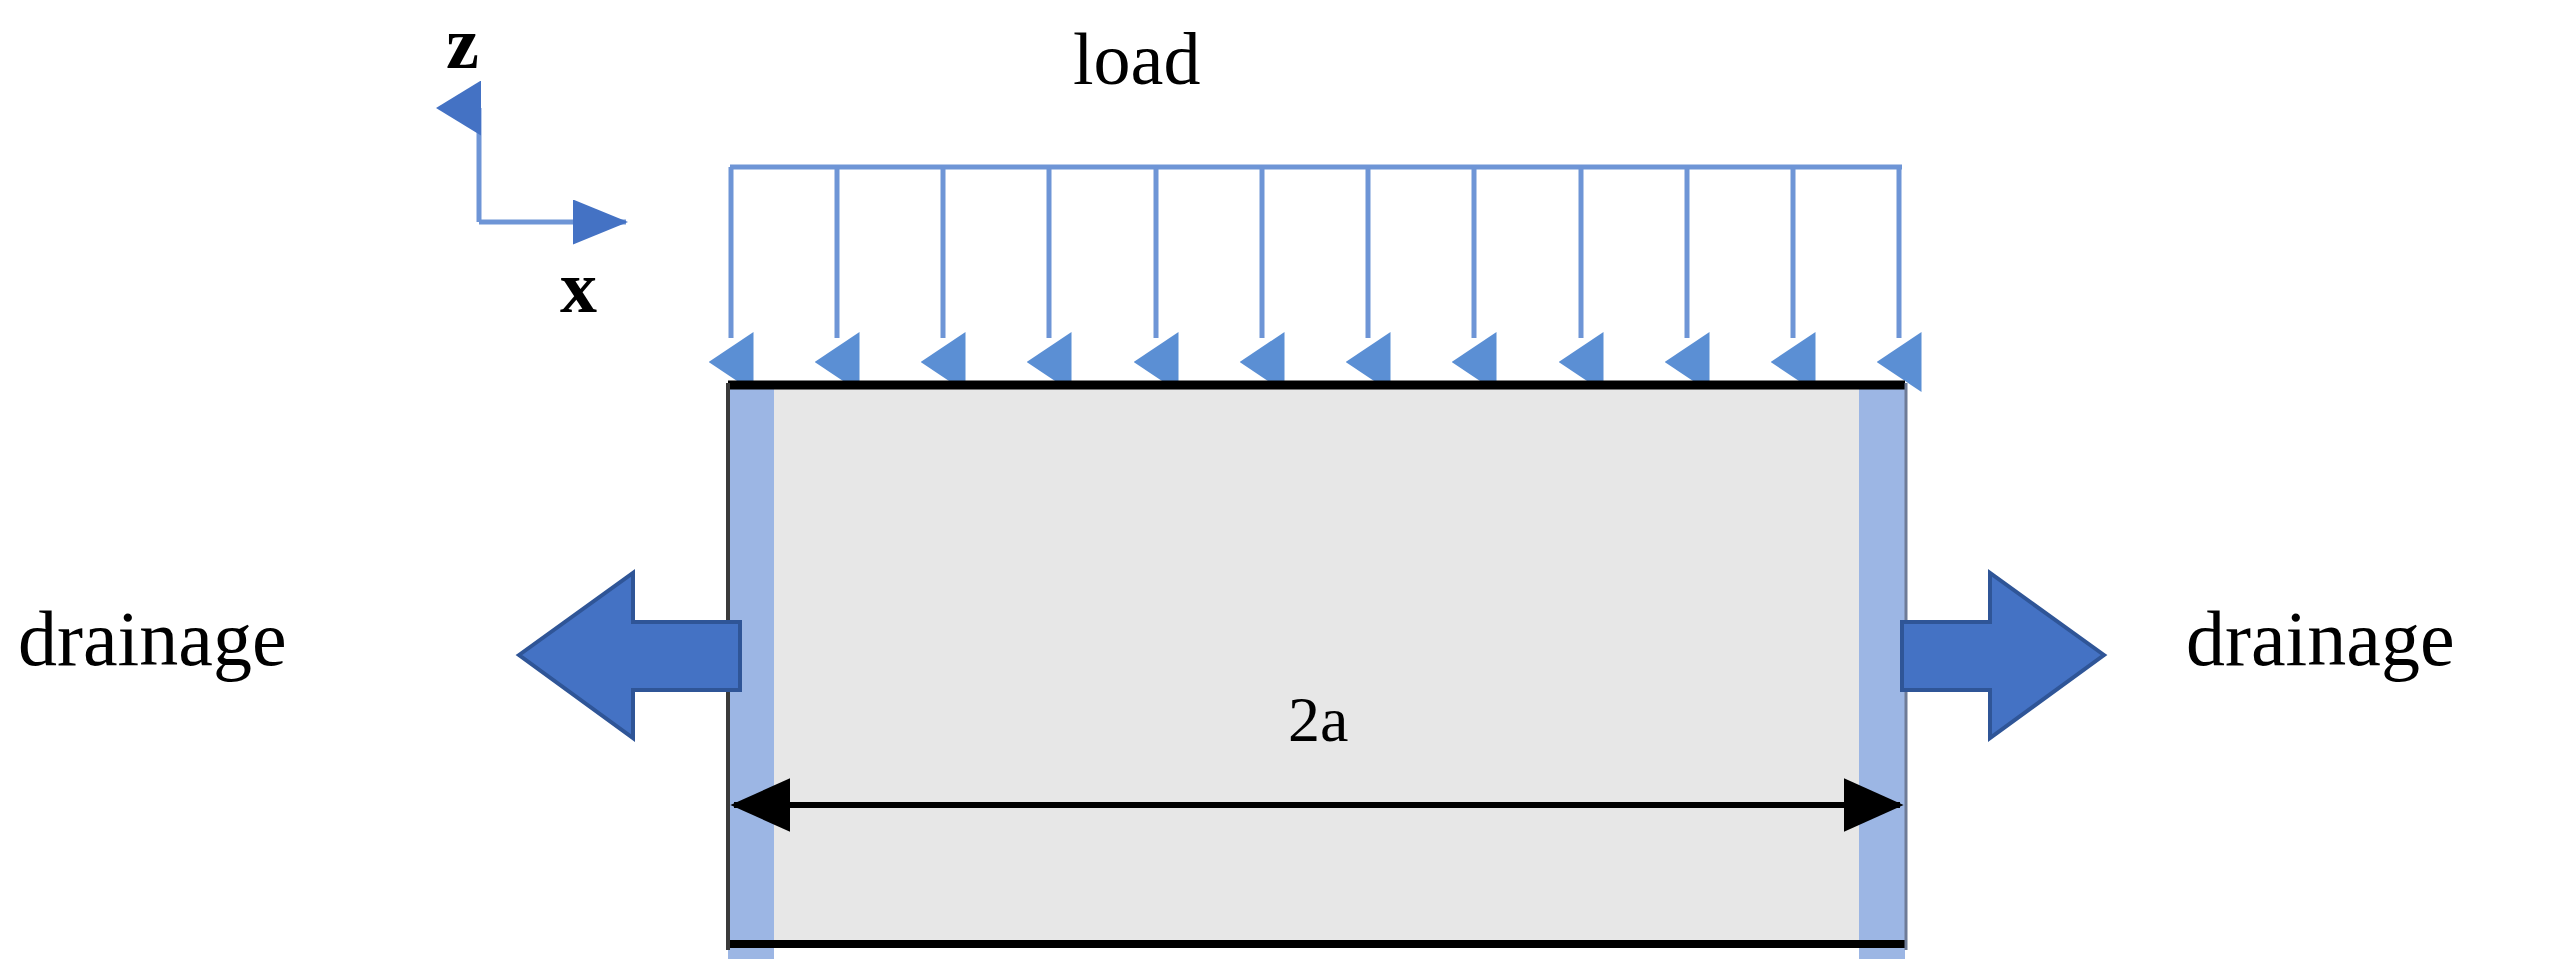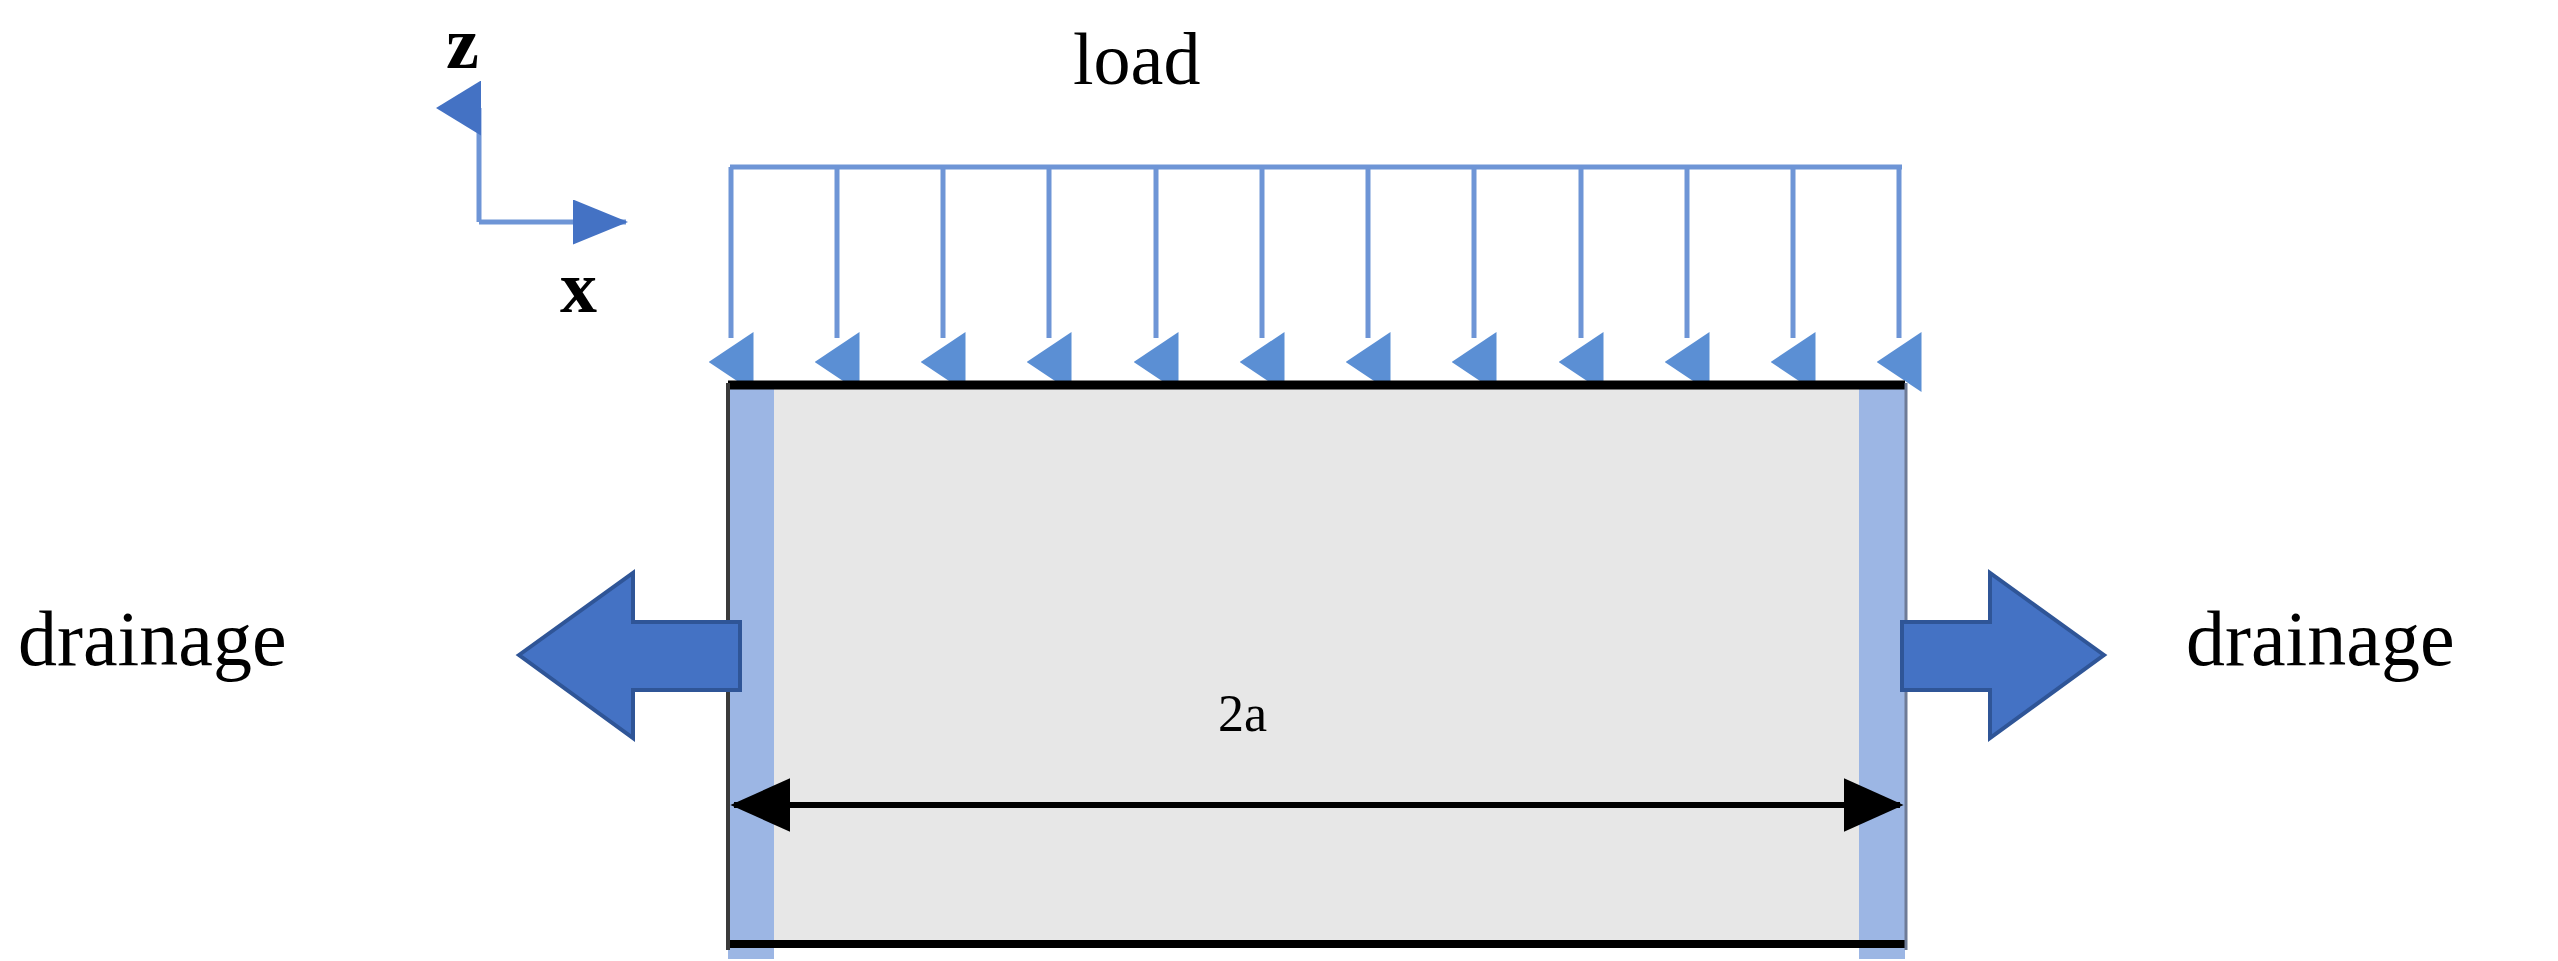--- a/index.html
+++ b/index.html
@@ -56,23 +56,23 @@
     left: 18px;
     top: 600px;
     font-size: 78px;
   }
   #label-drainage-right {
     left: 2186px;
     top: 600px;
     font-size: 78px;
   }
   #label-2a {
-    left: 1218px;
+    left: 1288px;
     top: 688px;
-    font-size: 52px;
+    font-size: 64px;
   }
 </style>
 </head>
 <body>
 
 <div id="canvas">
 
   <svg id="diagram-svg" viewBox="0 0 2558 961" xmlns="http://www.w3.org/2000/svg">
 
     <defs>

